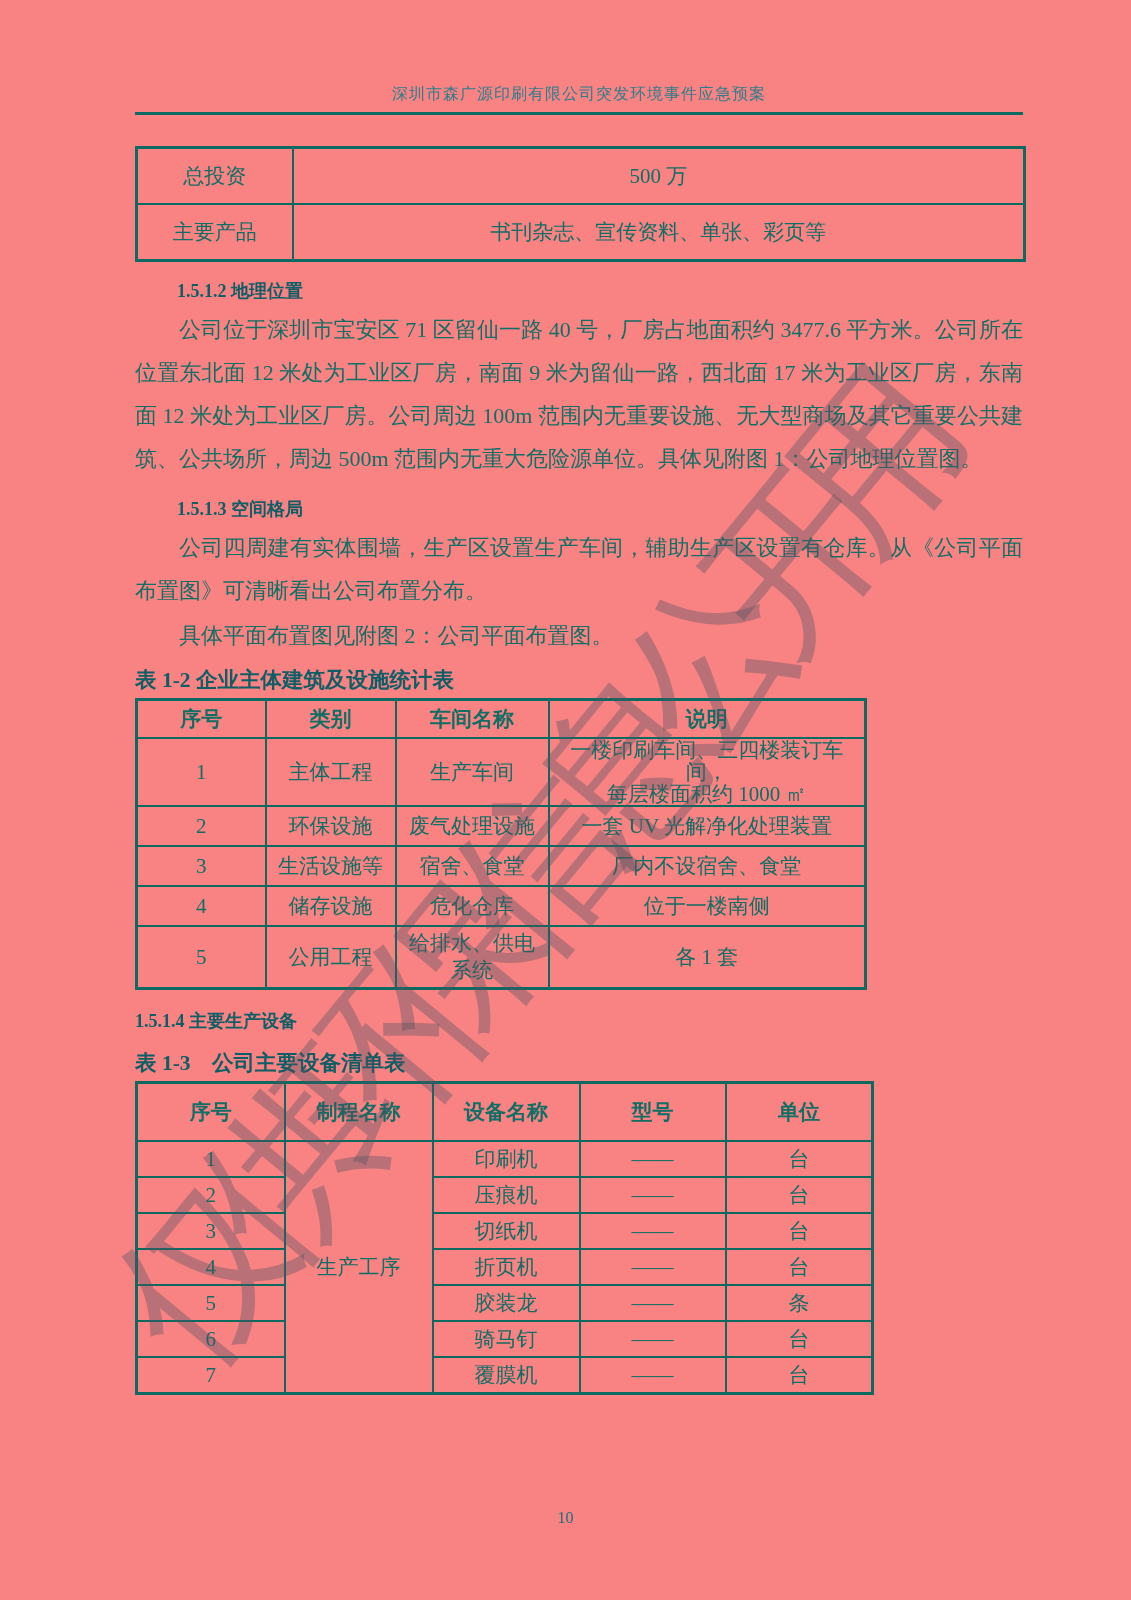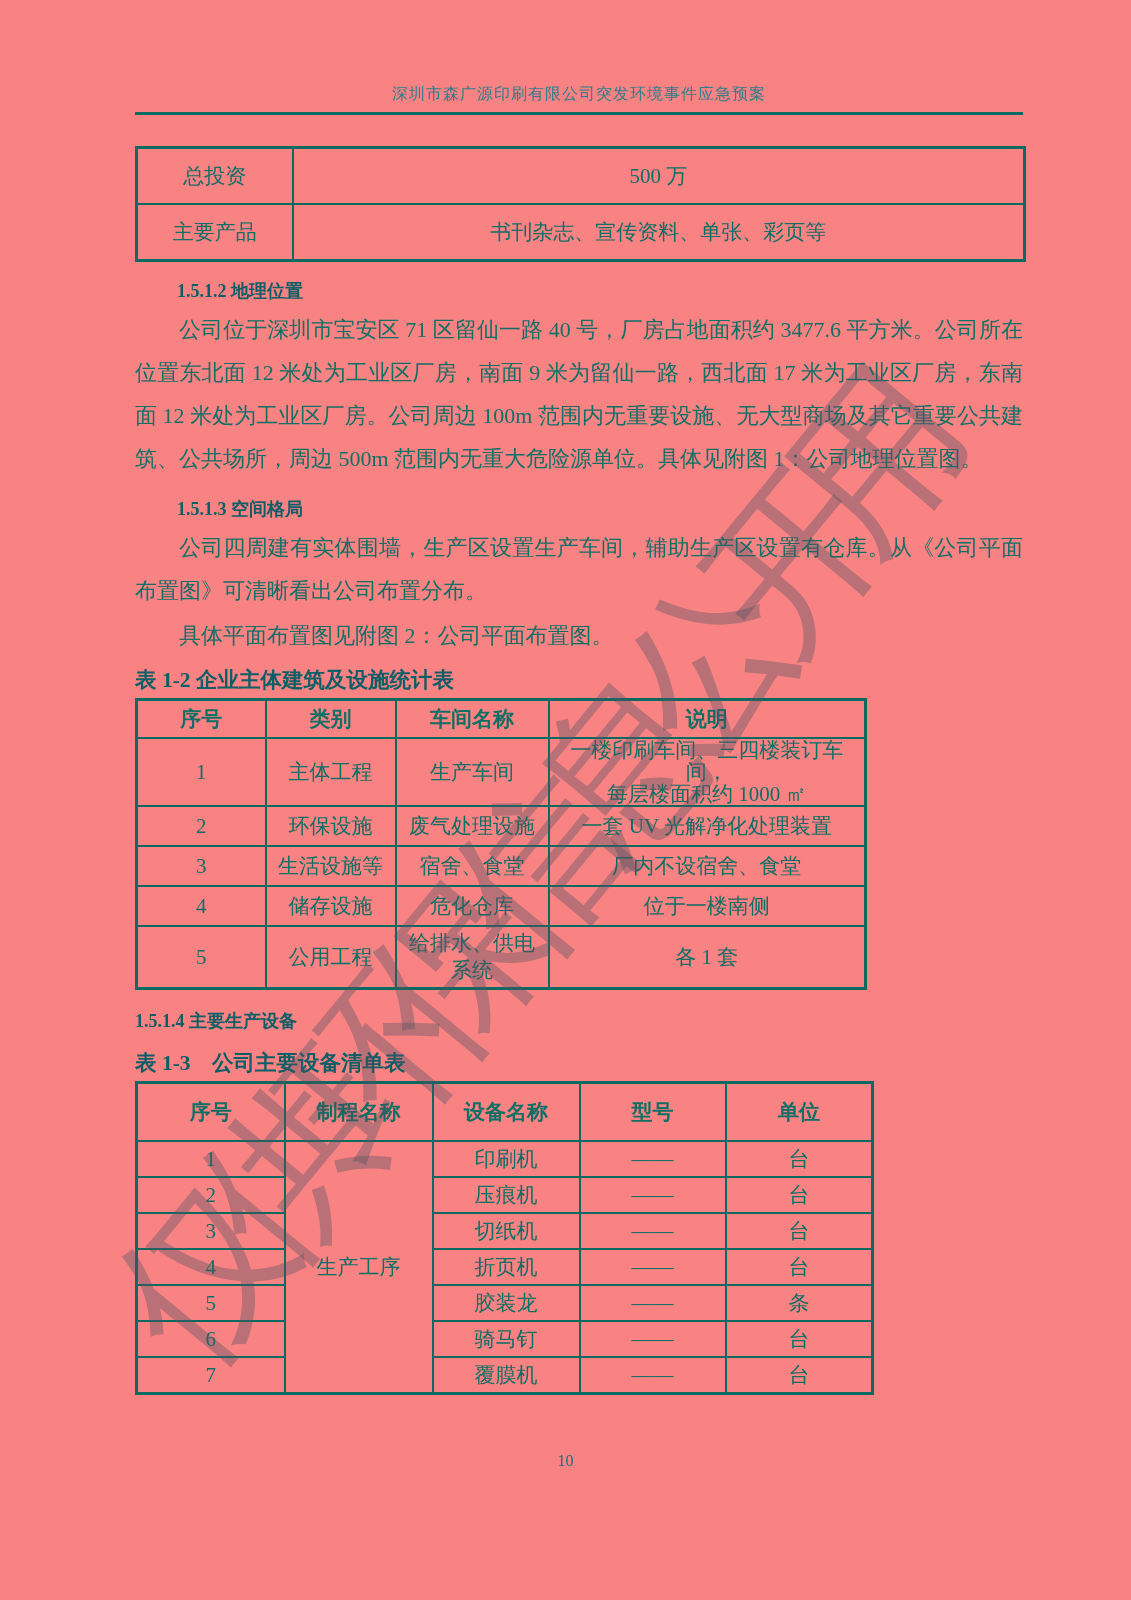--- a/index.html
+++ b/index.html
@@ -68,21 +68,21 @@
   .watermark {
     position:absolute; left:530px; top:880px;
     transform:translate(-50%,-50%) rotate(-50.5deg);
     font-size:168px; letter-spacing:-36px; white-space:nowrap;
     color:rgba(82,82,98,0.38);
     font-family:"Liberation Serif","DejaVu Serif",serif;
     z-index:5; pointer-events:none; line-height:1;
   }
 
   .page-number {
-    position:absolute; left:0; right:0; top:1452px;
+    position:absolute; left:0; right:0; top:1509px;
     text-align:center; font-size:16px; color:#17707F;
   }
 </style>
 </head>
 <body>
 
 <div class="page">
 
   <div class="watermark">仅供环保信息公开用</div>
 

